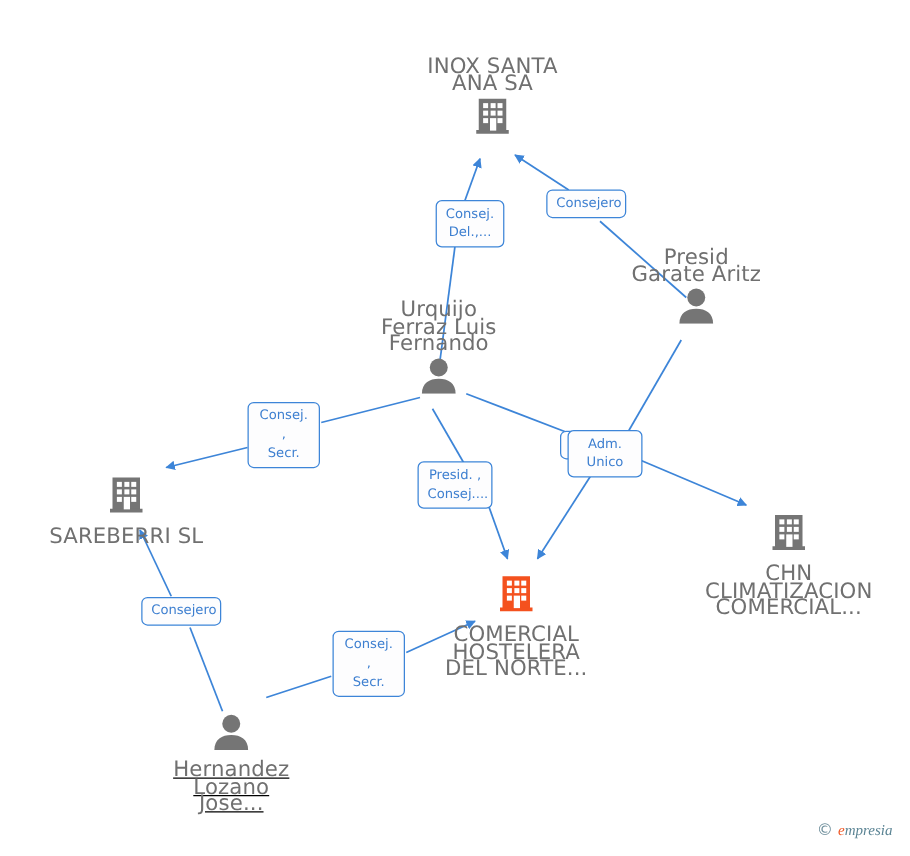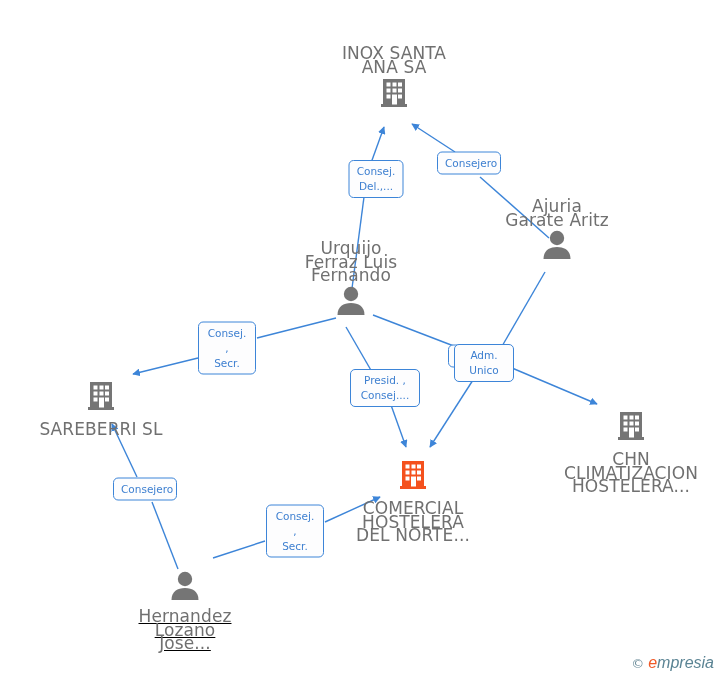--- a/index.html
+++ b/index.html
@@ -70,23 +70,23 @@
     align-items: center;
     gap: 4px;
     font-size: 15px;
     color: #4a7f93;
   }
   .watermark .copy {
     font-size: 13px;
     color: #6f8f9c;
   }
   .watermark .brand {
-    font-family: Liberation Sans, sans-serif;
+    font-family: Liberation Serif, serif;
     font-style: italic;
-    font-size: 16px;
+    font-size: 12px;
     color: #5b8494;
   }
   .watermark .brand .e {
     color: #f05a28;
   }
 </style>
 </head>
 <body>
 
 <div id="canvas">
@@ -139,21 +139,21 @@
         <rect x="15.5" y="12.5" width="4" height="4" fill="#ffffff"></rect>
         <rect x="21" y="12.5" width="4" height="4" fill="#ffffff"></rect>
         <rect x="9.5" y="18.5" width="4" height="4" fill="#ffffff"></rect>
         <rect x="21" y="18.5" width="4" height="4" fill="#ffffff"></rect>
         <rect x="15" y="18.5" width="5" height="10" fill="#ffffff"></rect>
       </svg>
     </span>
   </div>
 
   <div class="node label-above" style="left:557px; top:200px;">
-    <span class="nlabel">Ajuria
+    <span class="nlabel">Presid
 Garate Aritz</span>
     <span class="icon">
       <svg width="34" height="30" viewBox="0 0 34 30" xmlns="http://www.w3.org/2000/svg">
         <circle cx="17" cy="9" r="7.2" fill="#757575"></circle>
         <path d="M3.5 30 C3.5 21.5 9.5 18 17 18 C24.5 18 30.5 21.5 30.5 30 Z" fill="#757575"></path>
       </svg>
     </span>
   </div>
 
   <div class="node label-above" style="left:351px; top:242px;">
@@ -198,21 +198,21 @@
         <rect x="9.5" y="12.5" width="4" height="4" fill="#ffffff"></rect>
         <rect x="15.5" y="12.5" width="4" height="4" fill="#ffffff"></rect>
         <rect x="21" y="12.5" width="4" height="4" fill="#ffffff"></rect>
         <rect x="9.5" y="18.5" width="4" height="4" fill="#ffffff"></rect>
         <rect x="21" y="18.5" width="4" height="4" fill="#ffffff"></rect>
         <rect x="15" y="18.5" width="5" height="10" fill="#ffffff"></rect>
       </svg>
     </span>
     <span class="nlabel">CHN
 CLIMATIZACION
-HOSTELERA...</span>
+COMERCIAL...</span>
   </div>
 
   <div class="node label-below" style="left:413px; top:458px;">
     <span class="icon">
       <svg width="34" height="34" viewBox="0 0 34 34" xmlns="http://www.w3.org/2000/svg">
         <rect x="6" y="3" width="22" height="27" fill="#f4511e"></rect>
         <rect x="4" y="28" width="26" height="3" fill="#f4511e"></rect>
         <rect x="9.5" y="6.5" width="4" height="4" fill="#ffffff"></rect>
         <rect x="15.5" y="6.5" width="4" height="4" fill="#ffffff"></rect>
         <rect x="21" y="6.5" width="4" height="4" fill="#ffffff"></rect>
@@ -247,21 +247,21 @@
   <div class="edge-label" style="left:469px; top:163px; width:64px;">Consejero</div>
 
   <div class="edge-label" style="left:227px; top:348px; width:58px;">Consej. ,
 Secr.</div>
 
   <div class="edge-label" style="left:480px; top:356px; width:64px;">Consejero</div>
 
   <div class="edge-label" style="left:484px; top:363px; width:60px;">Adm.
 Unico</div>
 
-  <div class="edge-label" style="left:385px; top:388px; width:70px;">Presid. ,
+  <div class="edge-label" style="left:364px; top:388px; width:60px;">Presid. ,
 Consej....</div>
 
   <div class="edge-label" style="left:145px; top:489px; width:64px;">Consejero</div>
 
   <div class="edge-label" style="left:295px; top:531px; width:58px;">Consej. ,
 Secr.</div>
 
   <div class="watermark">
     <span class="copy">©</span>
     <span class="brand"><span class="e">e</span><span>mpresia</span></span>

